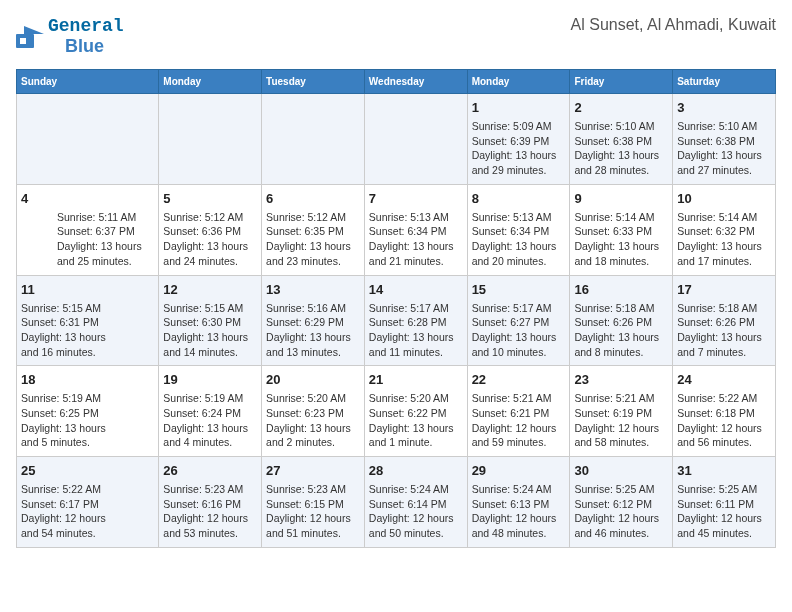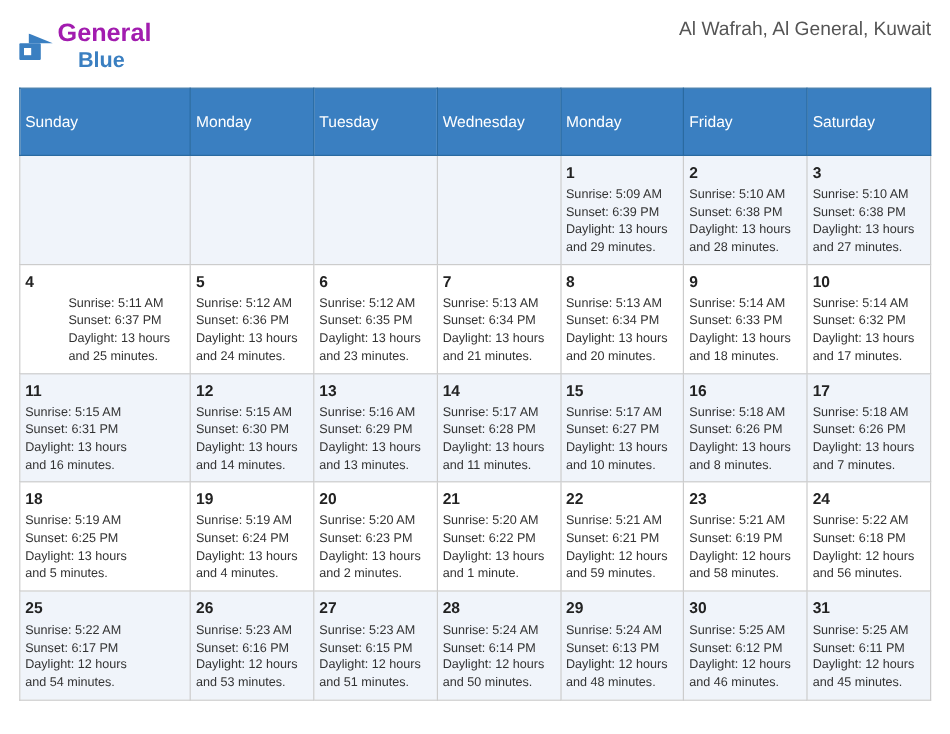--- a/index.html
+++ b/index.html
@@ -40,24 +40,24 @@
     table {
       width: 100%;
       border-collapse: collapse;
       font-size: 11px;
     }
     thead tr {
       background-color: #3a7fc1;
       color: #fff;
     }
     thead th {
-      padding: 20px 4px;
+      padding: 6px 4px;
       text-align: left;
-      font-size: 13px;
-      font-weight: normal;
+      font-size: 10px;
+      font-weight: bold;
       border: 1px solid #2a6aa0;
     }
     tbody tr {
       vertical-align: top;
     }
     tbody tr:nth-child(odd) {
       background-color: #f0f4fa;
     }
     tbody tr:nth-child(even) {
       background-color: #fff;
@@ -84,26 +84,26 @@
 <body>
 
 <div class="header-area">
   <div class="logo">
     <svg class="logo-icon" viewBox="0 0 28 22" xmlns="http://www.w3.org/2000/svg">
       <rect x="0" y="8" width="18" height="14" rx="1" fill="#3a7fc1"></rect>
       <polygon points="8,0 28,8 8,8" fill="#3a7fc1"></polygon>
       <rect x="4" y="12" width="6" height="6" fill="#fff"></rect>
     </svg>
     <div>
-      <span style="font-size:21px;font-weight:bold;color:#a21caf;">General</span><br>
+      <span style="font-size:18px;font-weight:bold;color:#0369a1;font-family:Liberation Mono, monospace;">General</span><br>
       <span style="font-size:18px;font-weight:bold;color:#3a7fc1;margin-left:17px;">Blue</span>
     </div>
   </div>
   <div class="title-area">
-    <div class="sub-title">Al Wafrah, Al General, Kuwait</div>
+    <div class="sub-title">Al Sunset, Al Ahmadi, Kuwait</div>
   </div>
 </div>
 
 <table>
   <thead>
     <tr>
 
     <th>Sunday</th>
         <th>Monday</th>
         <th>Tuesday</th>

